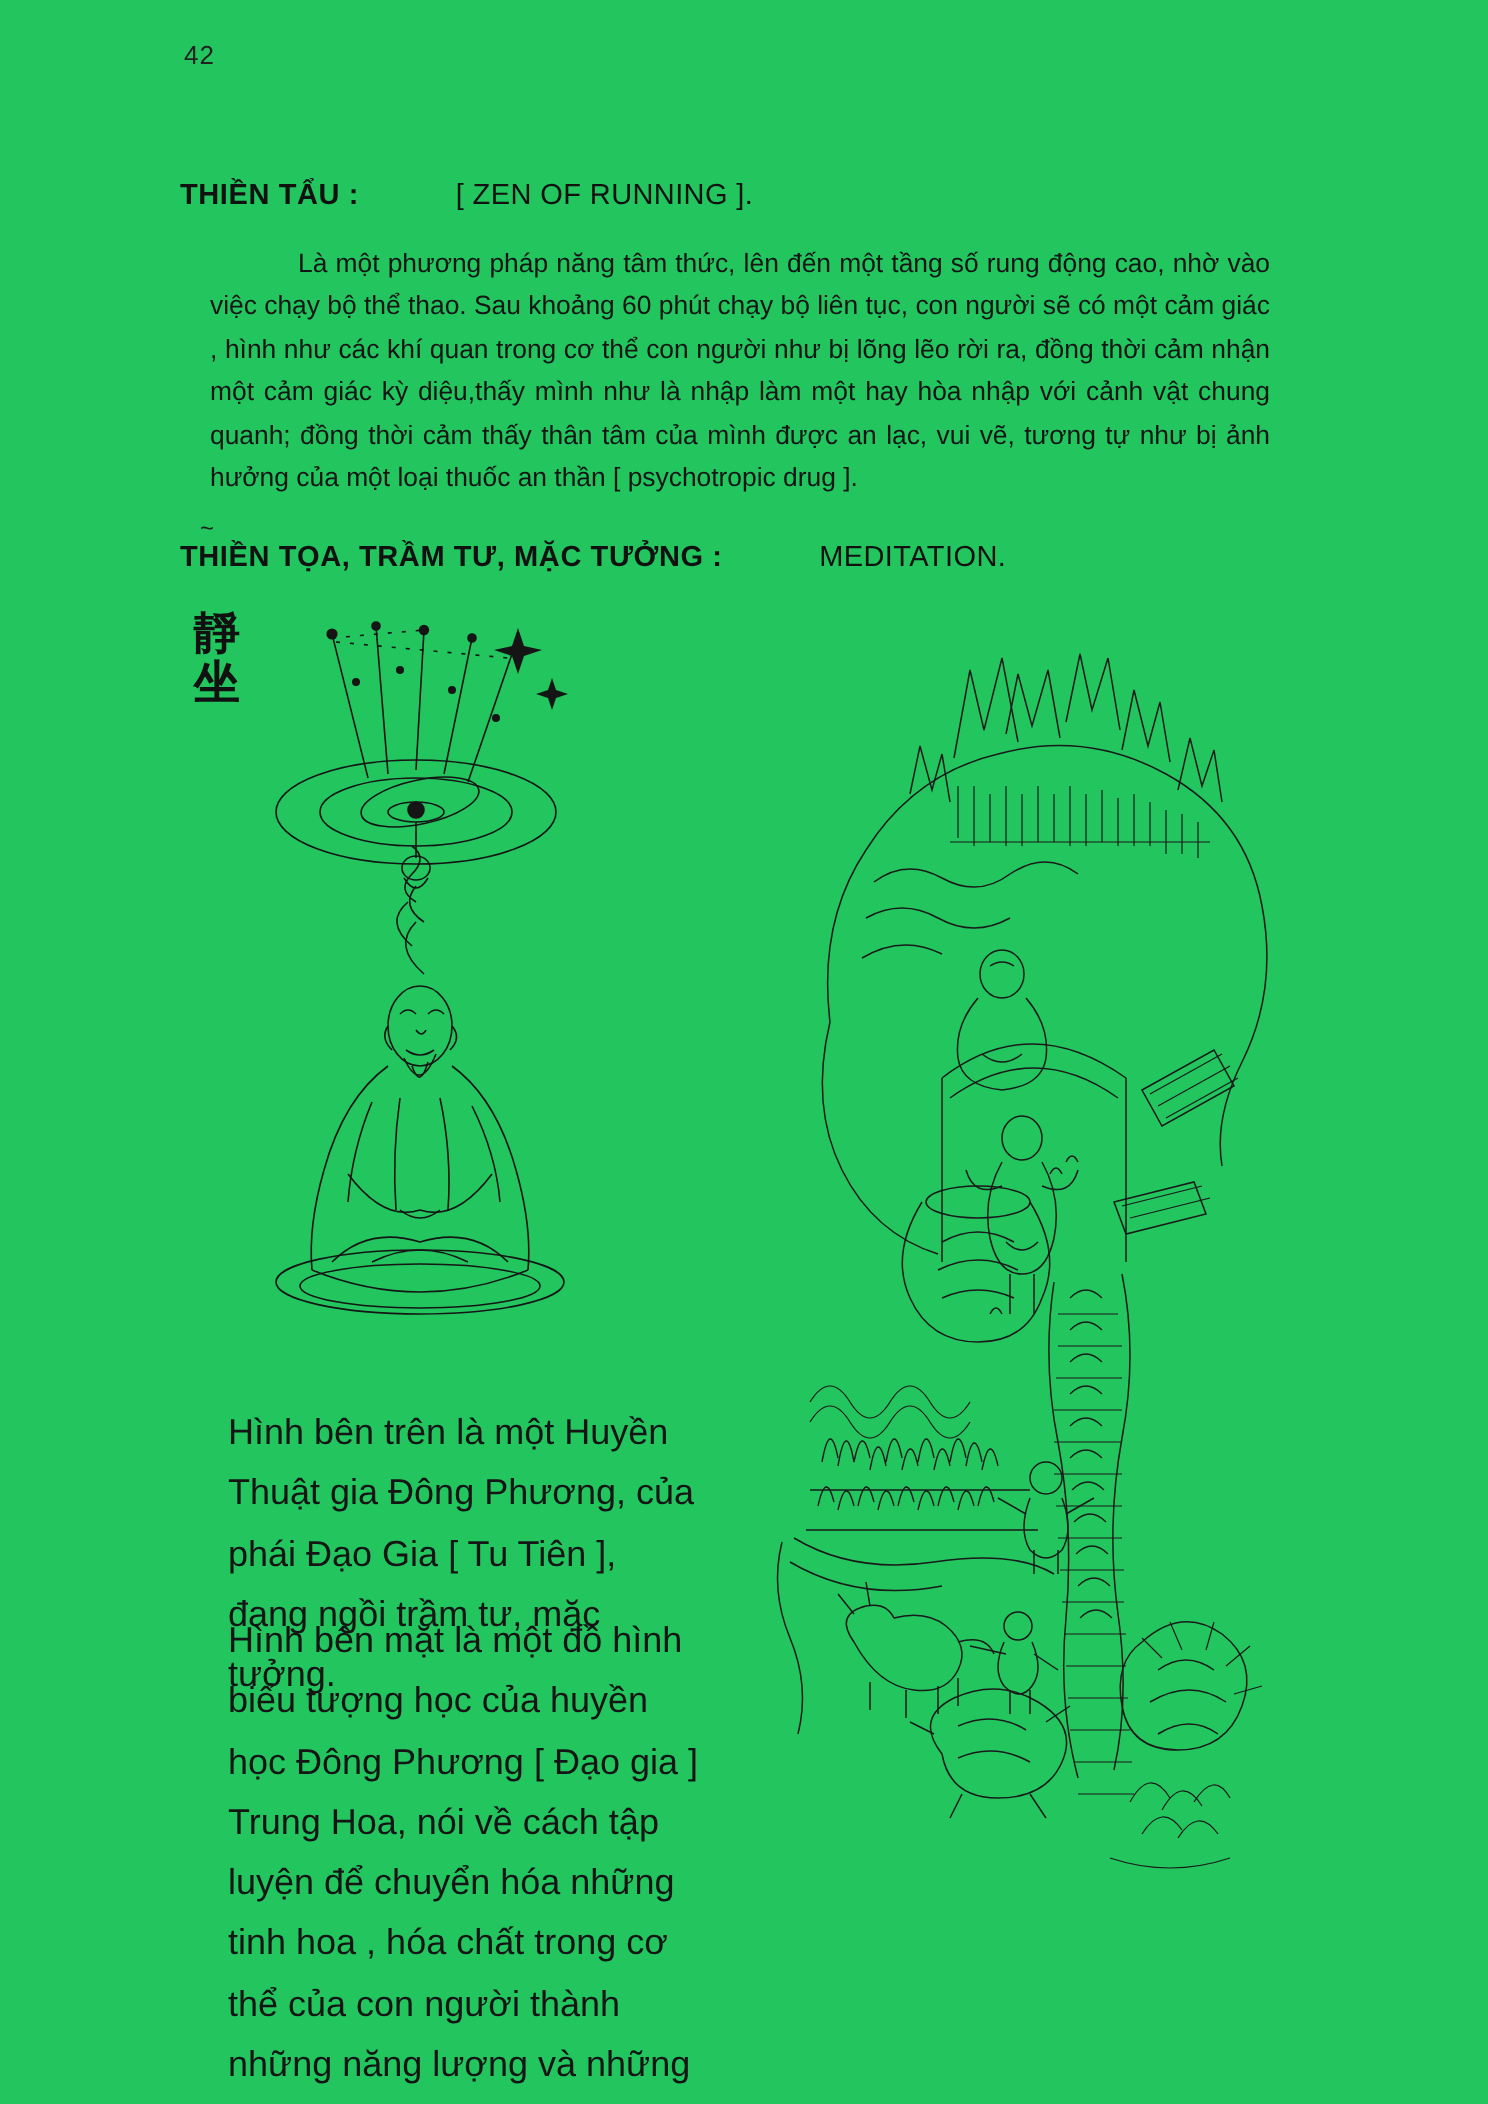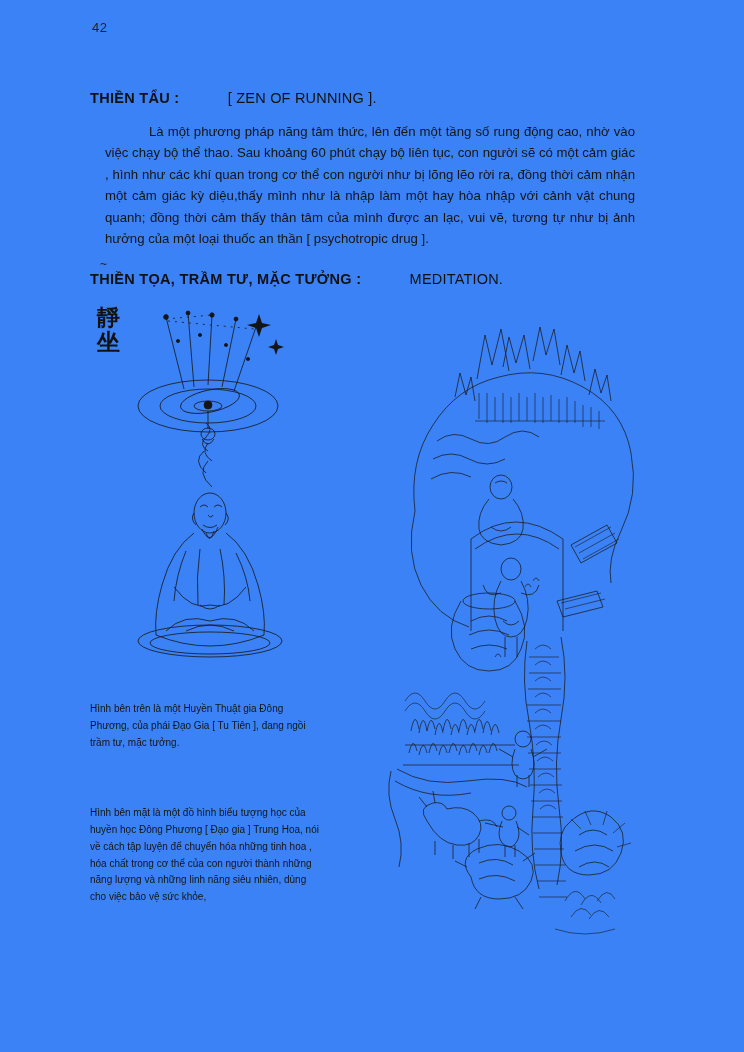--- a/index.html
+++ b/index.html
@@ -13,21 +13,21 @@
     position: relative;
     font-family: "Liberation Sans", sans-serif;
     color: #111111;
     overflow: hidden;
   }
   .page {
     position: absolute;
     left: 0; top: 0;
     width: 744px;
     height: 1052px;
-    background: #3b82f6;
+    background: #22c55e;
   }
   .page-number {
     position: absolute;
     left: 92px;
     top: 20px;
     font-size: 13px;
     color: #222;
     letter-spacing: 0.5px;
   }
   .content {
@@ -93,25 +93,26 @@
   }
   .fig-right {
     position: absolute;
     left: 285px;
     top: 0px;
     width: 285px;
     height: 645px;
   }
   .caption {
     position: absolute;
-    font-size: 10px;
+    font-size: 18px;
     line-height: 1.68;
     color: #151515;
     width: 235px;
     text-align: left;
+    margin-left: 24px;
   }
   .caption-1 { left: 0px; top: 400px; }
   .caption-2 { left: 0px; top: 504px; }
   .closing-line {
     position: absolute;
     left: 0px;
     top: 648px;
     width: 560px;
     font-size: 12.8px;
     color: #151515;

